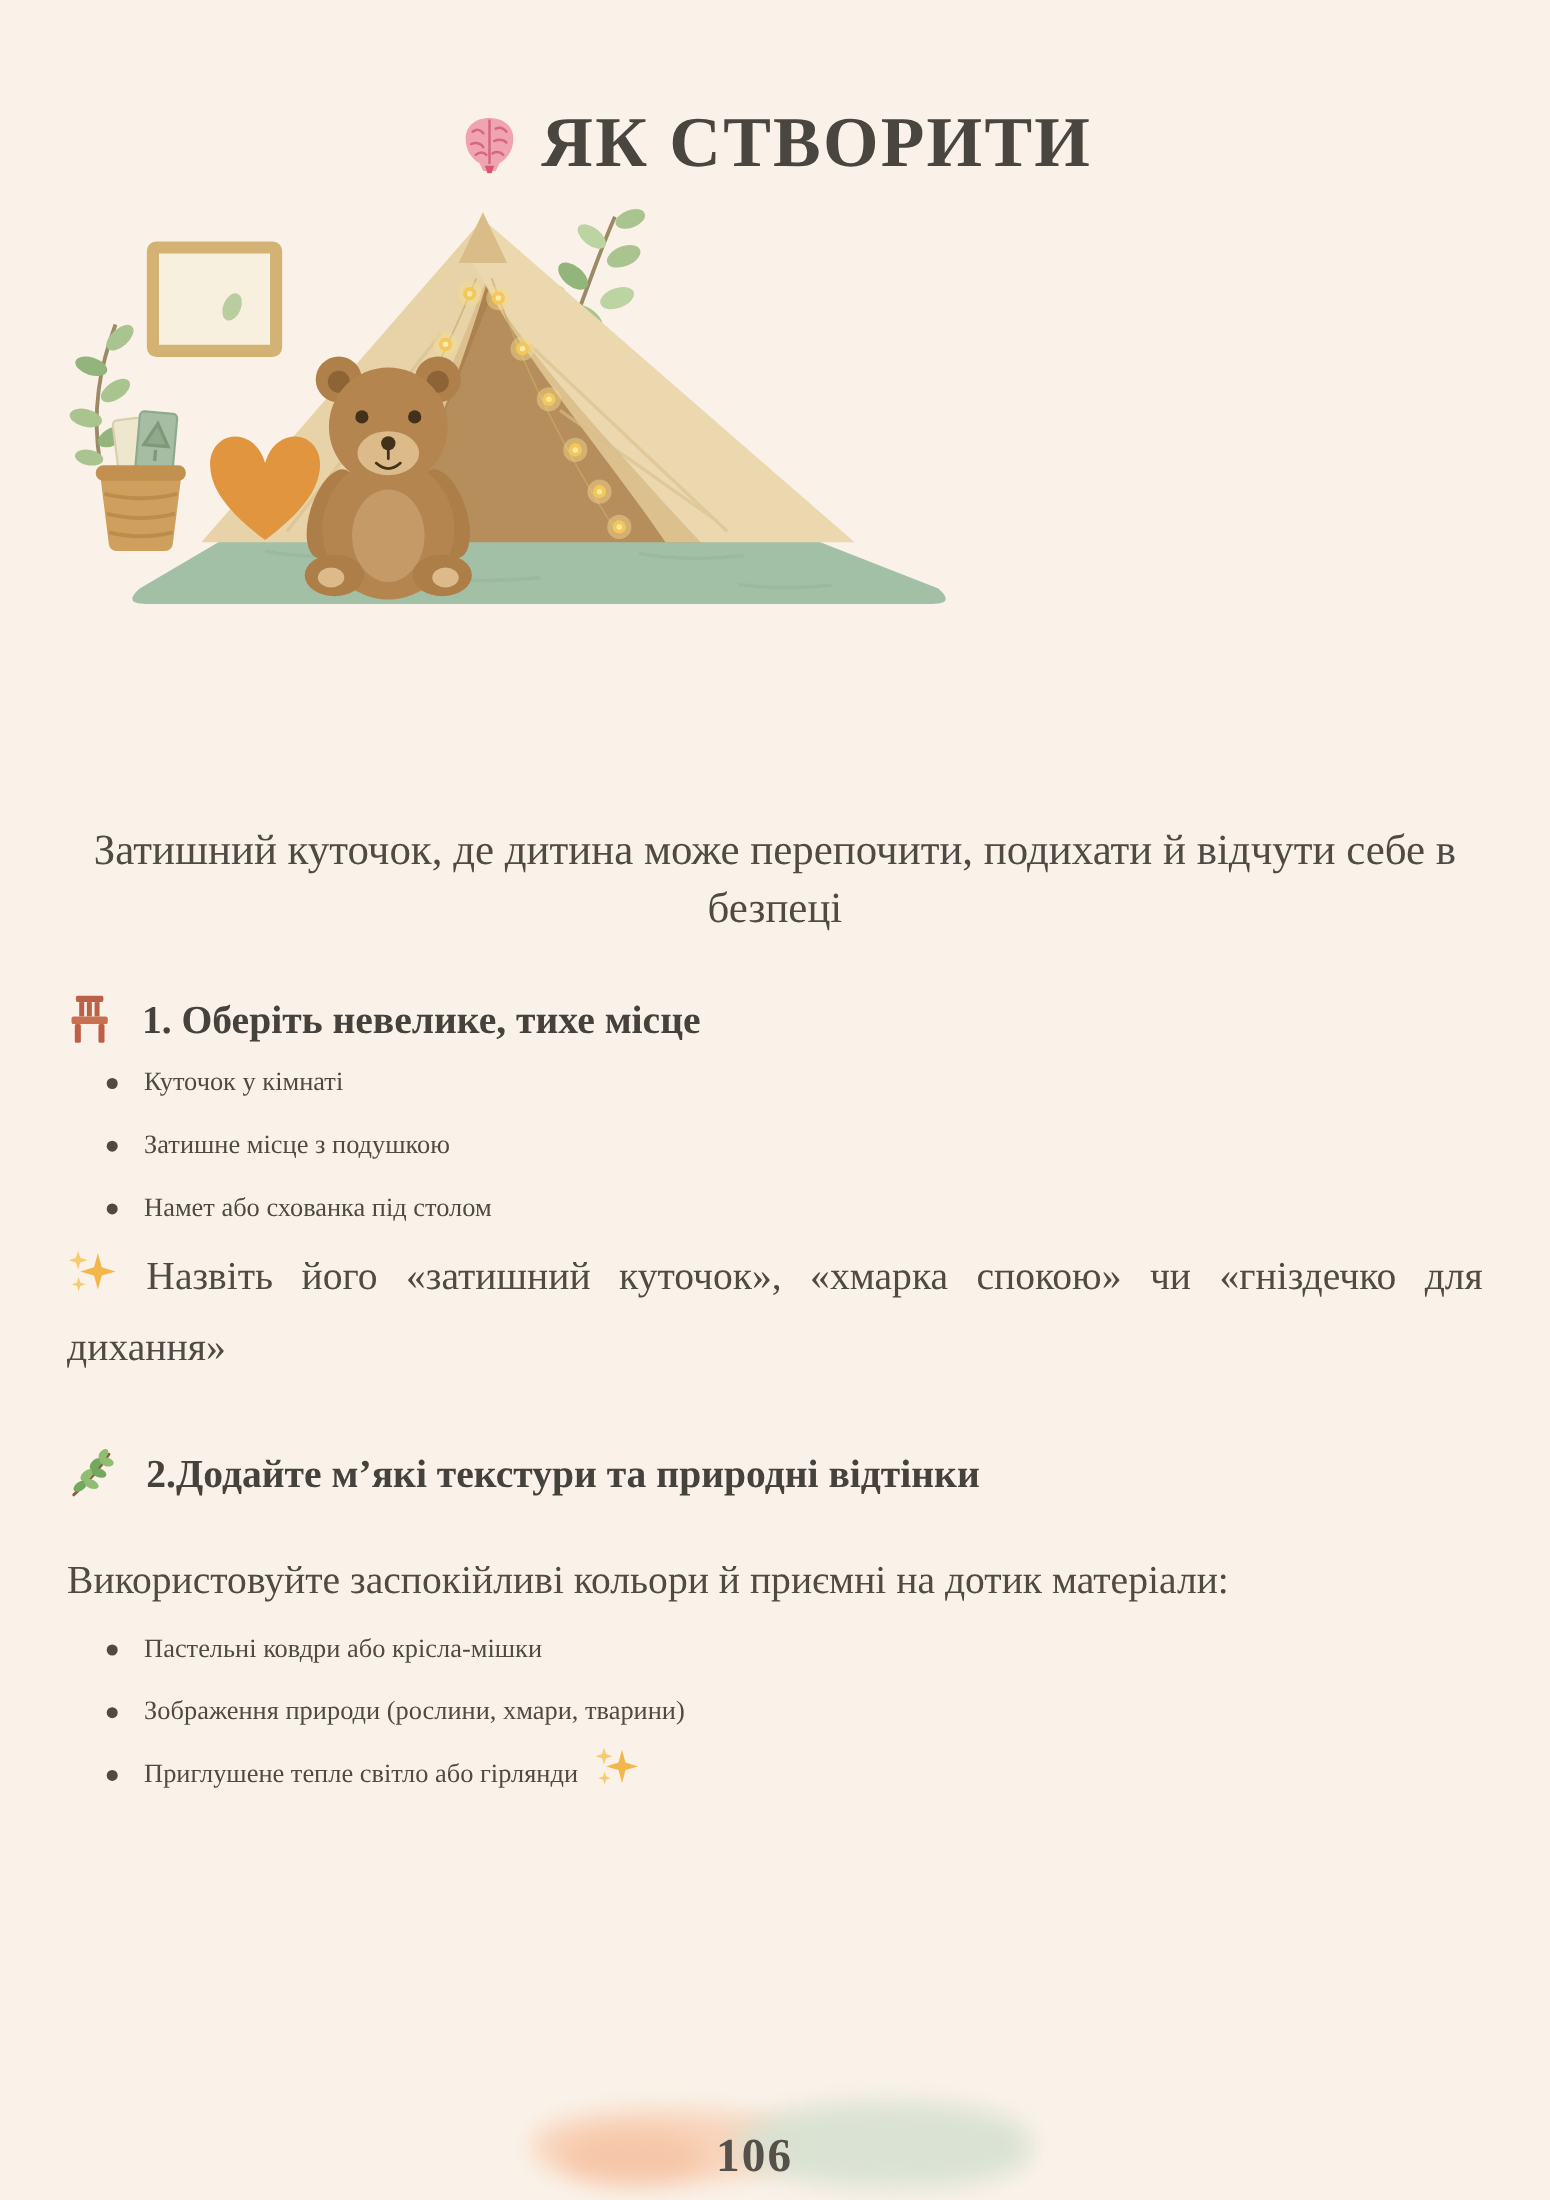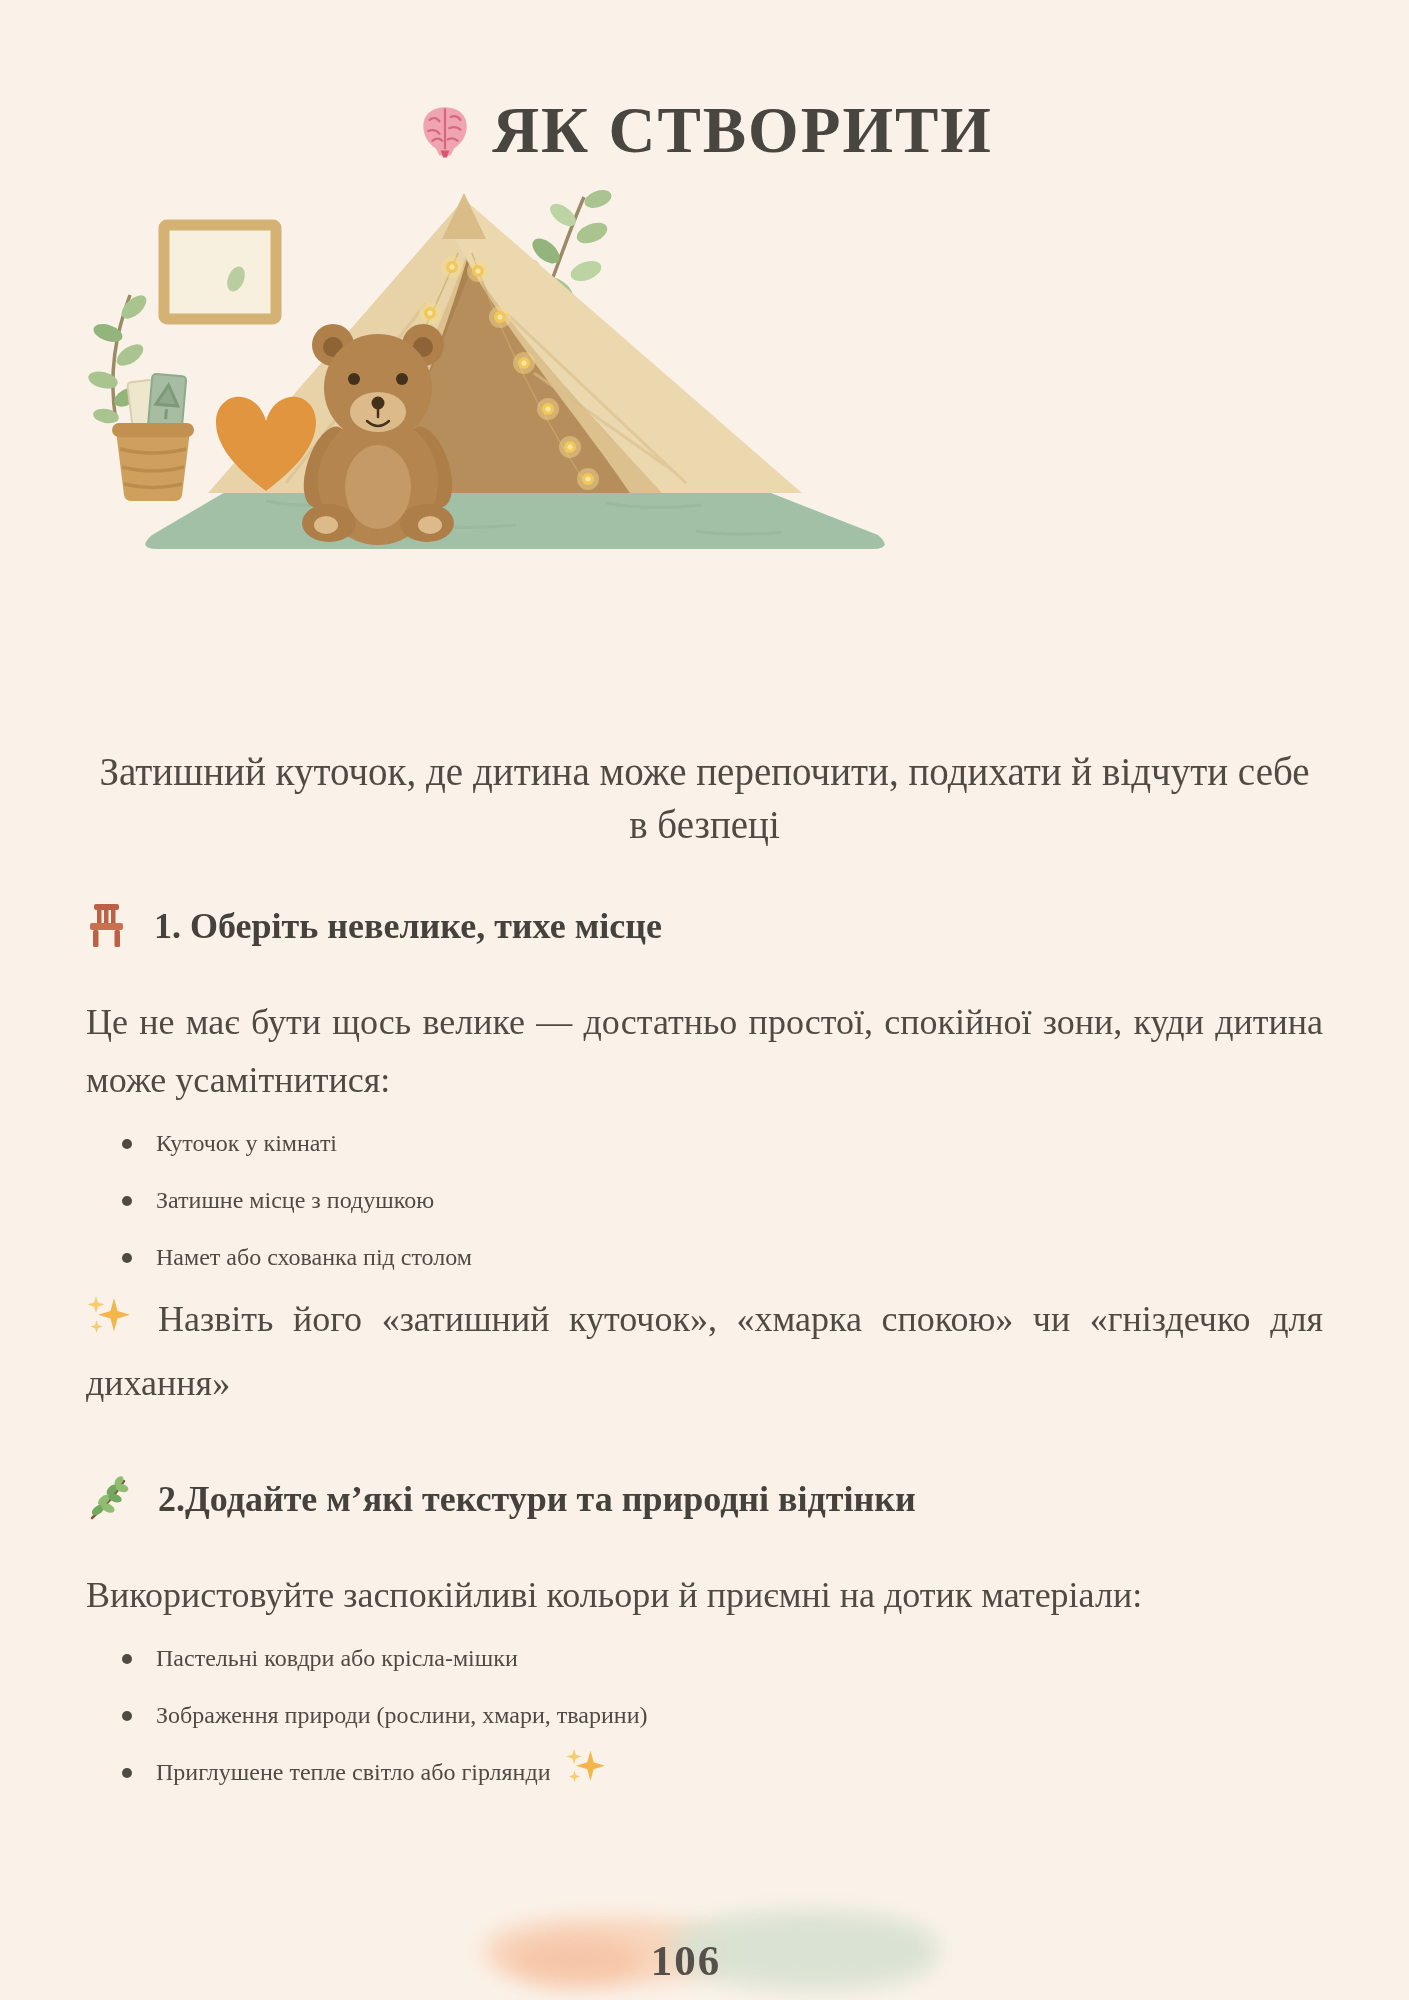--- a/index.html
+++ b/index.html
@@ -4,21 +4,21 @@
 <style>
   * { margin:0; padding:0; box-sizing:border-box; }
   html,body { width:1409px; height:2000px; }
   body {
     background:#FAF2E9;
     font-family:"Liberation Serif","DejaVu Serif",serif;
     color:#4F4A42;
     position:relative;
     overflow:hidden;
   }
-  .page { padding:0 86px; position:relative; }
+  .page { padding:0 61px; position:relative; }
 
   
   .title-block { padding-top:92px; text-align:center; }
   .title-line {
     font-size:65px; font-weight:bold; color:#49453F;
     letter-spacing:2px; line-height:77px;
     display:flex; justify-content:center; align-items:center; gap:18px;
   }
   .title-line svg { flex:0 0 auto; }
 
@@ -239,21 +239,20 @@
       <rect x="11" y="6" width="4.5" height="13" fill="#BC6047"></rect>
       <rect x="18" y="6" width="4.5" height="13" fill="#BC6047"></rect>
       <rect x="25" y="6" width="4.5" height="13" fill="#BC6047"></rect>
       <rect x="4" y="19" width="33" height="7" rx="2" fill="#C97050"></rect>
       <rect x="7" y="26" width="5.5" height="17" rx="1.5" fill="#BC6047"></rect>
       <rect x="28.5" y="26" width="5.5" height="17" rx="1.5" fill="#BC6047"></rect>
     </svg>
     <span>1. Оберіть невелике, тихе місце</span>
   </div>
 
-  <p class="body-para">Це не має бути щось велике — достатньо простої, спокійної зони, куди дитина може усамітнитися:</p>
 
   <ul class="bullets">
     <li>Куточок у кімнаті</li>
     <li>Затишне місце з подушкою</li>
     <li>Намет або схованка під столом</li>
   </ul>
 
   <p class="note-para"><span class="inline-icon"><svg width="44" height="44" viewBox="0 0 44 44">
           <path d="M28,5 L31.5,18 L44,21.8 L31.5,25.5 L28,38.5 L24.5,25.5 L12,21.8 L24.5,18 Z" fill="#F3B64A"></path>
           <path d="M10,3 L12,9.5 L18.5,11.6 L12,13.7 L10,20 L8,13.7 L1.5,11.6 L8,9.5 Z" fill="#F6CC6F"></path>

